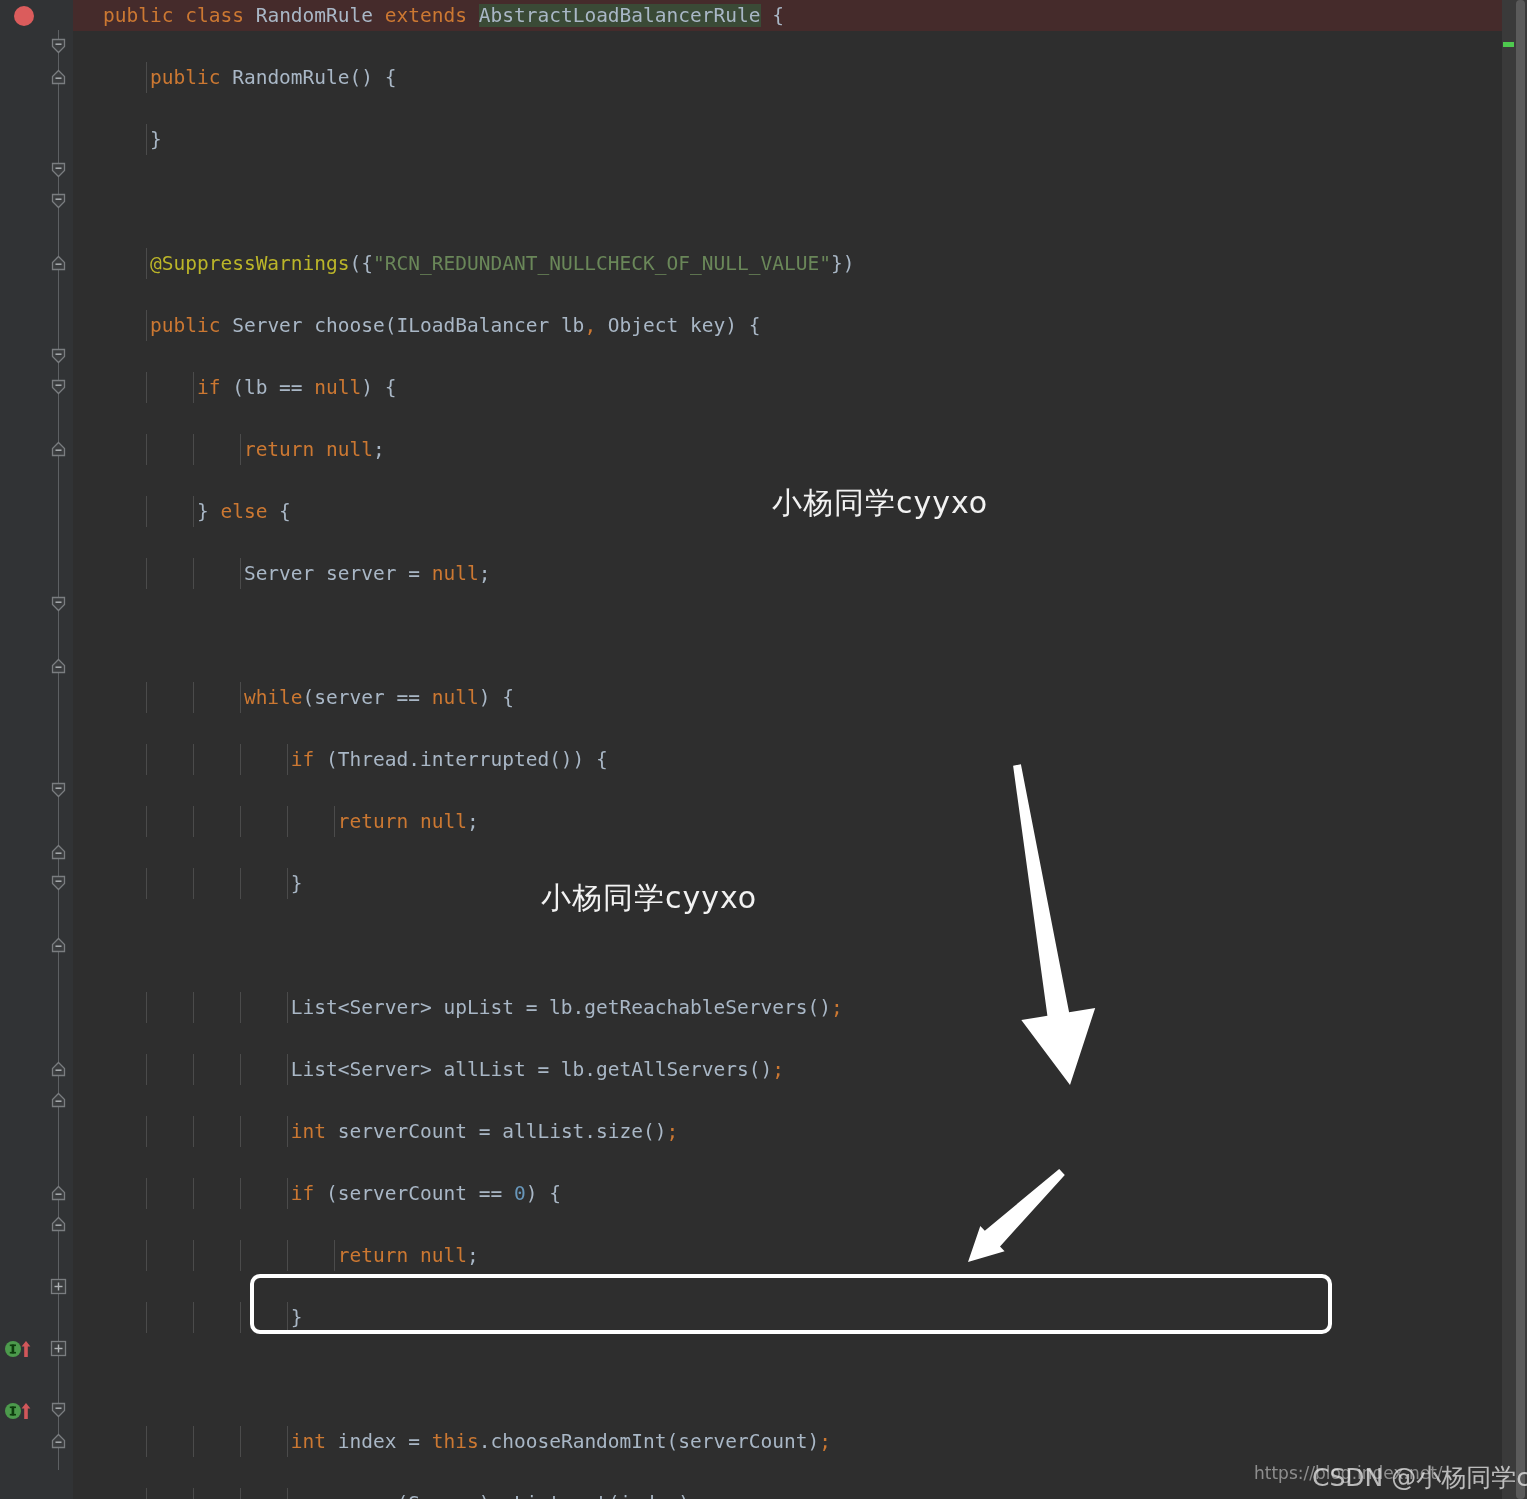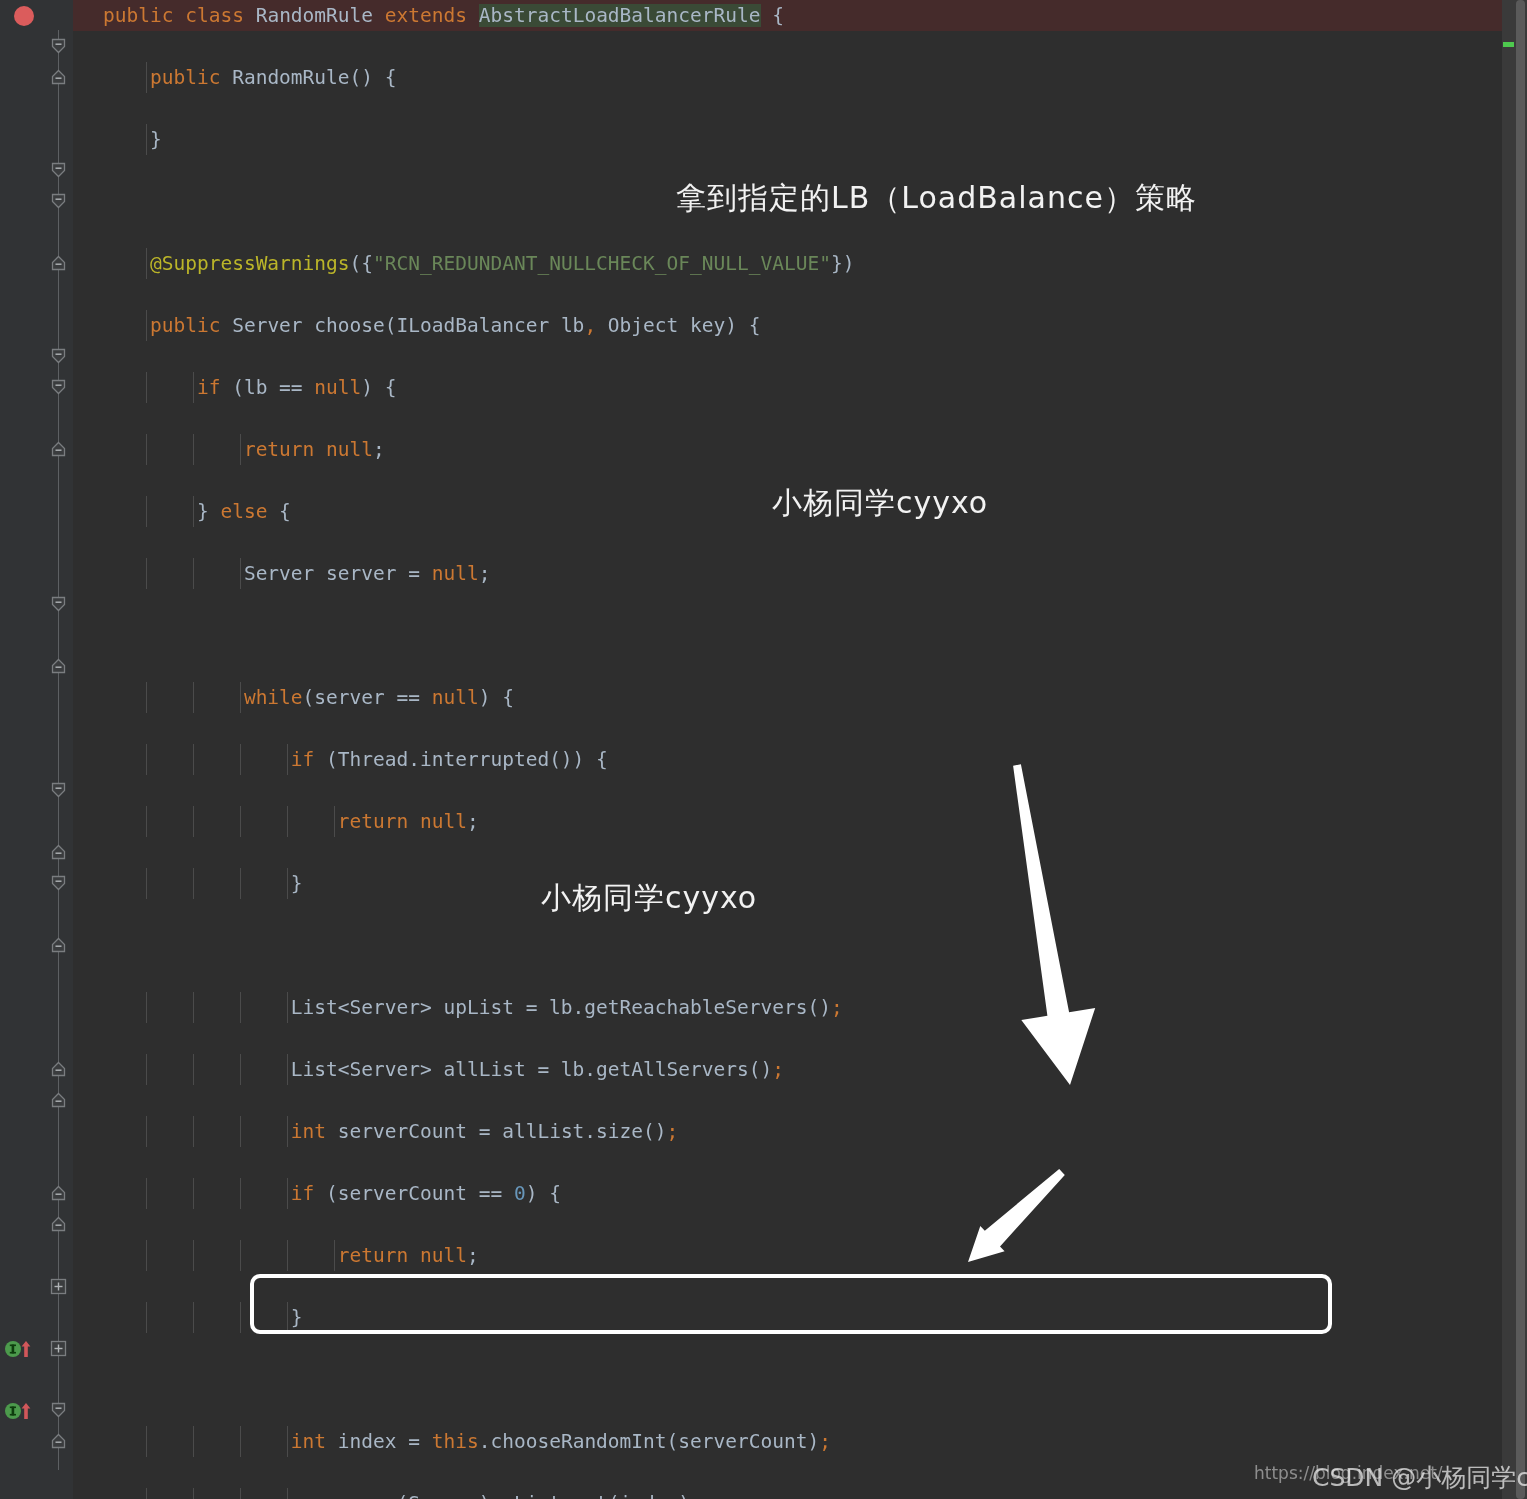--- a/index.html
+++ b/index.html
@@ -263,21 +263,20 @@
         </svg></div>
       <div class="fold-marker" style="top: 1433px;"><svg width="25" height="17" viewBox="0 0 25 17">
           <path d="M10.5 1.5 l6 6 v7 h-12 v-7 z" fill="#3a3c3e" stroke="#7a7d80" stroke-width="1.3"></path>
           <rect x="7.5" y="8.5" width="6" height="1.4" fill="#b0b3b6"></rect>
         </svg></div>
     </div>
 
   <div class="highlight-box" id="hl-box" style="left: 250px; top: 1274px; width: 1082px; height: 60px;"></div>
 
   <div id="notes-layer" style="position:absolute;left:0;top:0;width:1527px;height:1499px;">
-      <div class="cn-note" style="left: 676px; top: 178px;">拿到指定的LB（LoadBalance）策略</div>
       <div class="cn-note" style="left: 772px; top: 483px;">小杨同学cyyxo</div>
       <div class="cn-note" style="left: 541px; top: 878px;">小杨同学cyyxo</div>
     </div>
 
   <svg class="arrow-layer" id="arrow-layer" viewBox="0 0 1527 1499">
       <polygon points="1013.1,765.7 1047.4,1015.8 1021.3,1020.1 1070.0,1085.0 1095.2,1007.9 1069.1,1012.2 1020.9,764.3" fill="#ffffff" stroke-linejoin="round"></polygon>
       <polygon points="1059.2,1169.1 984.8,1230.7 980.3,1225.9 968.0,1262.0 1004.6,1251.3 1000.0,1246.5 1064.8,1174.9" fill="#ffffff" stroke-linejoin="round"></polygon>
     </svg>
 
   <div class="scroll-track">

